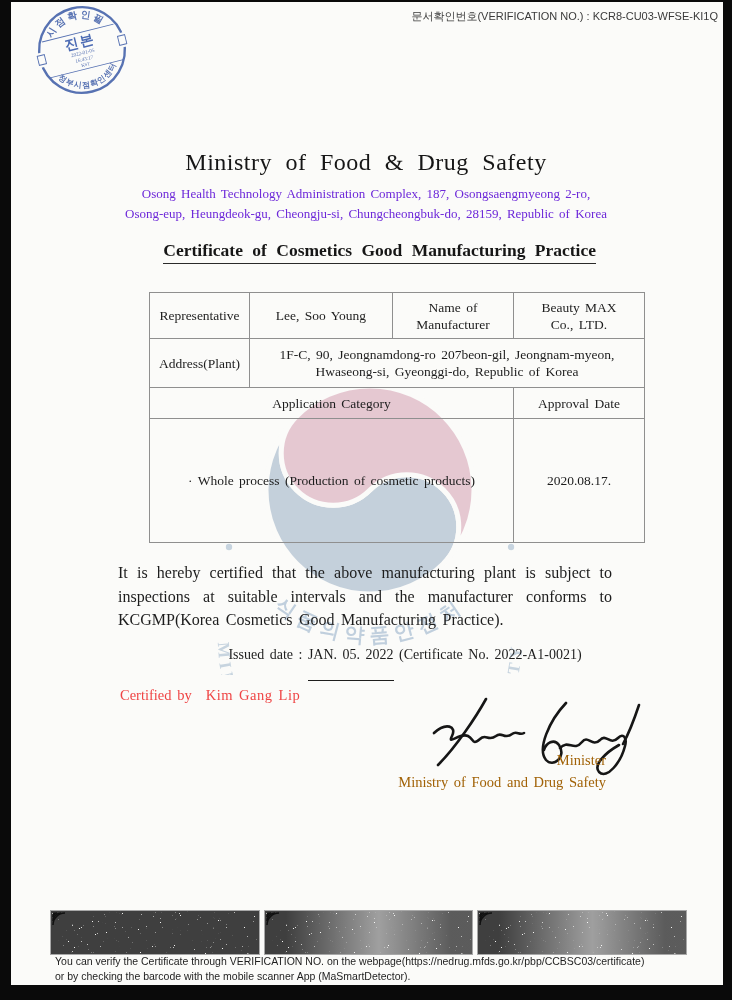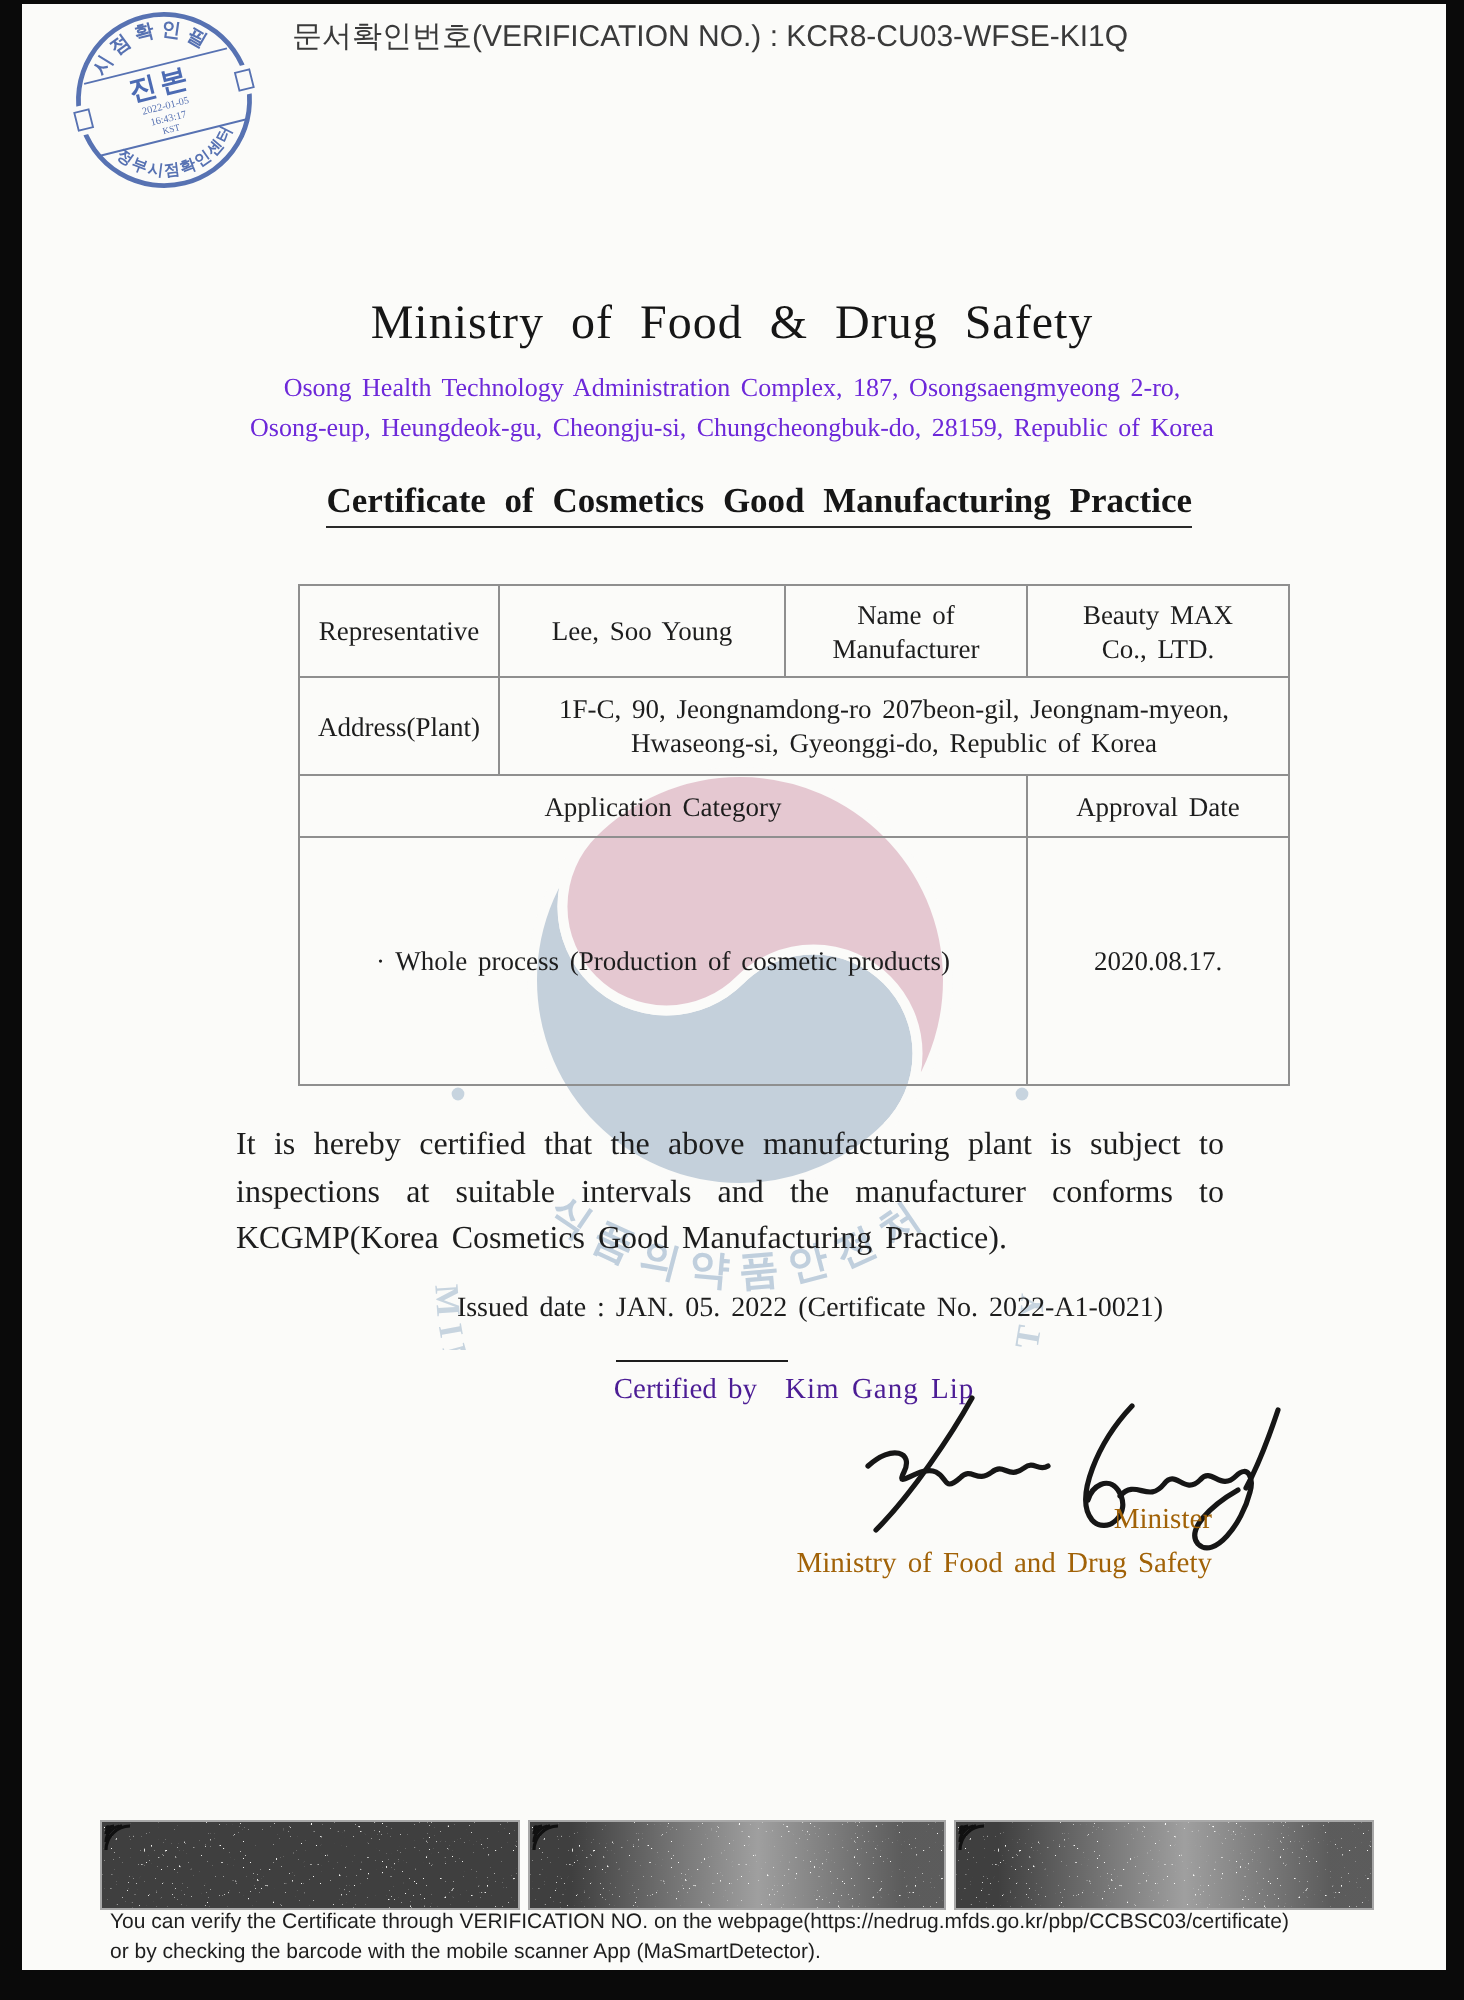--- a/index.html
+++ b/index.html
@@ -6,22 +6,22 @@
   body{width:732px;height:1000px;position:relative;background:#050505;
        font-family:"Liberation Serif","DejaVu Serif",serif;}
   .page{position:absolute;left:0;top:0;width:732px;height:1000px;background:#fbfbf9;overflow:hidden;}
   
   .edge{position:absolute;background:#0a0a0a;z-index:40;}
   .edge-left{left:0;top:0;width:11px;height:1000px;}
   .edge-right{left:723px;top:0;width:9px;height:1000px;}
   .edge-top{left:0;top:0;width:732px;height:2px;}
   .edge-bottom{left:0;top:985px;width:732px;height:15px;}
 
-  .verif{position:absolute;top:9px;left:4px;width:702px;text-align:center;
-         font-family:"Liberation Sans","DejaVu Sans",sans-serif;font-size:15px;color:#3a3a3a;z-index:3;}
+  .verif{position:absolute;top:9px;left:16px;width:702px;text-align:right;
+         font-family:"Liberation Sans","DejaVu Sans",sans-serif;font-size:11px;color:#3a3a3a;z-index:3;}
 
   .stamp{position:absolute;left:36px;top:4px;width:92px;height:92px;transform:rotate(-14deg);opacity:.92;z-index:3;}
 
   .hdr-title{position:absolute;top:149px;left:0;width:732px;text-align:center;
              font-size:24px;color:#161616;word-spacing:7px;letter-spacing:.5px;z-index:3;}
   .hdr-addr{position:absolute;left:0;width:732px;text-align:center;font-size:13px;color:#6d28d9;
             word-spacing:2px;z-index:3;}
   .addr1{top:186px;} .addr2{top:206px;}
 
   .cert-title{position:absolute;top:240px;left:0;width:596px;text-align:right;z-index:3;font-weight:bold;}
@@ -35,22 +35,22 @@
   .r1 td{height:41px;} .r2 td{height:44px;} .r3 td{height:26px;} .r4 td{height:119px;}
   td.cat-val{text-align:left;padding-left:12px;}
 
   .watermark{position:absolute;left:185px;top:305px;width:370px;height:370px;z-index:1;opacity:.62;}
 
   .cert-par{position:absolute;left:118px;top:561px;width:494px;font-size:16px;line-height:23.5px;
             text-align:justify;color:#1d1d1d;z-index:3;word-spacing:2.5px;}
   .issued{position:absolute;top:647px;left:140px;width:530px;text-align:center;font-size:14px;
           color:#1d1d1d;z-index:3;word-spacing:2px;}
   .issued .udate{border-bottom:1px solid #1d1d1d;padding-bottom:18px;}
-  .certby{position:absolute;top:687px;left:132px;width:530px;text-align:center;font-size:14.5px;
-          color:#4c1d95;z-index:3;word-spacing:2px;}
+  .certby{position:absolute;top:687px;left:120px;width:530px;text-align:left;font-size:14.5px;
+          color:#ef4444;z-index:3;word-spacing:2px;}
   .certby .name{margin-left:14px;letter-spacing:.5px;}
   .sign{position:absolute;left:426px;top:695px;width:218px;height:95px;z-index:3;}
   .minister{position:absolute;top:749px;right:126px;text-align:right;font-size:14.5px;color:#a16207;
             line-height:22px;z-index:3;word-spacing:2px;}
 
   .barcode{position:absolute;top:910px;height:43px;border:1px solid #a8a8a8;background:#f4f4f2;z-index:3;}
   .bc1{left:50px;width:208px;} .bc2{left:264px;width:207px;} .bc3{left:477px;width:208px;}
   .barcode svg.noise{position:absolute;left:0;top:0;width:100%;height:100%;}
   .barcode .wifi{position:absolute;left:1px;top:1px;}
   .bc2::after,.bc3::after{content:"";position:absolute;inset:0;

